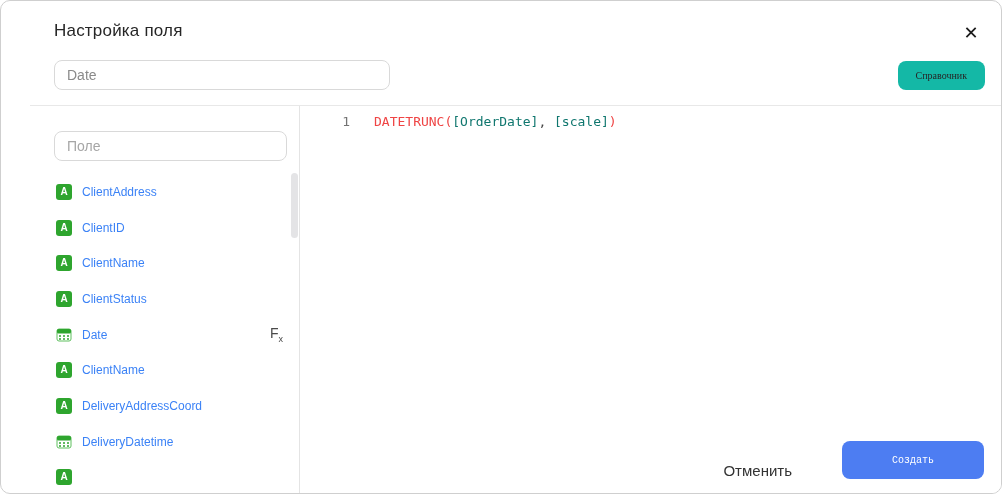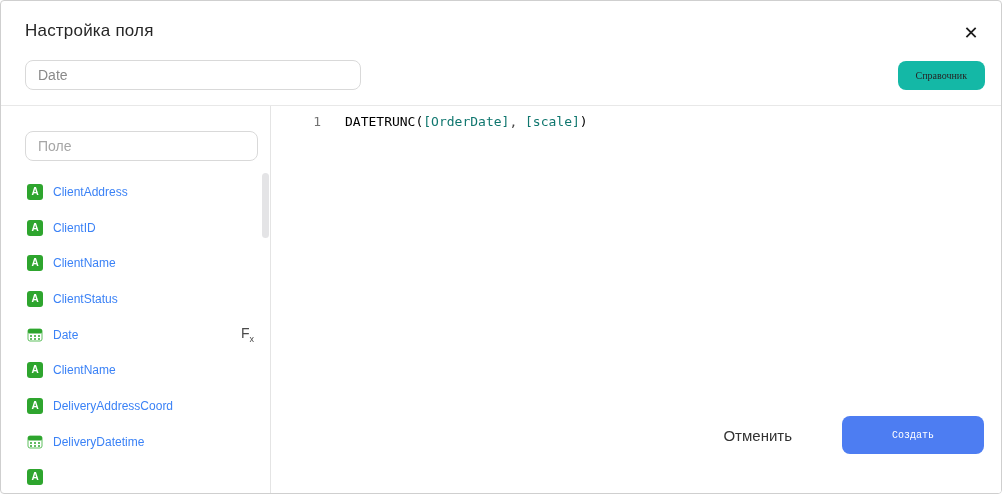--- a/index.html
+++ b/index.html
@@ -4,22 +4,23 @@
 <style>
   * { margin: 0; padding: 0; box-sizing: border-box; }
   html, body { background: #fff; }
   body { font-family: "Liberation Sans", sans-serif; }
 
   .dialog {
     position: relative;
     width: 1002px; height: 494px;
     background: #fff;
     border: 1px solid #cfcfcf;
-    border-radius: 4px;
+    border-radius: 10px;
     overflow: hidden;
+    padding-left: 29px;
   }
 
   
   .header { position: relative; height: 105px; border-bottom: 1px solid #e8e8e8; padding: 20px 24px 0 24px; }
   .dialog-title { font-size: 17px; font-weight: 500; color: #262626; letter-spacing: .2px; }
   .close-btn {
     position: absolute; top: 18px; right: 16px;
     width: 28px; height: 28px;
     background: transparent; border: none; cursor: pointer;
     font-size: 18px; line-height: 28px; color: #1a1a1a; text-align: center;
@@ -67,26 +68,26 @@
     position: absolute; top: 67px; right: 1px;
     width: 7px; height: 65px;
     background: #e4e4e6; border-radius: 4px;
   }
 
   
   .main { position: relative; flex: 1; background: #fff; }
   .code-line { display: flex; padding-top: 7px; font-family: "DejaVu Sans Mono", monospace; font-size: 13px; line-height: 18px; }
   .gutter { width: 50px; text-align: right; color: #737373; flex: none; }
   .code { margin-left: 24px; white-space: pre; }
-  .tok-fn { color: #000000; text-align: right; }
+  .tok-fn { color: #ef4444; text-align: right; }
   .tok-field { color: #0f766e; }
   .tok-plain { color: #444; }
 
   
-  .footer { position: absolute; right: 17px; bottom: 40px; display: flex; align-items: center; }
+  .footer { position: absolute; right: 17px; bottom: 15px; display: flex; align-items: flex-end; }
   .btn-text {
     background: transparent; border: none; cursor: pointer;
     font-size: 15px; color: #333; padding: 0; margin-right: 50px;
     font-family: "Liberation Sans", sans-serif;
   }
   .btn-primary {
     width: 142px; height: 38px;
     background: #4d7df2; border: none; border-radius: 8px;
     color: #fff; font-size: 10px; cursor: pointer;
     font-family: Liberation Mono, monospace;

